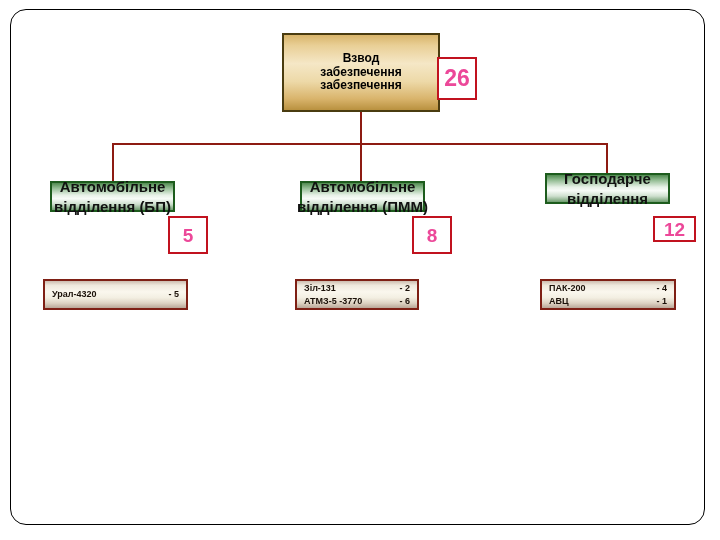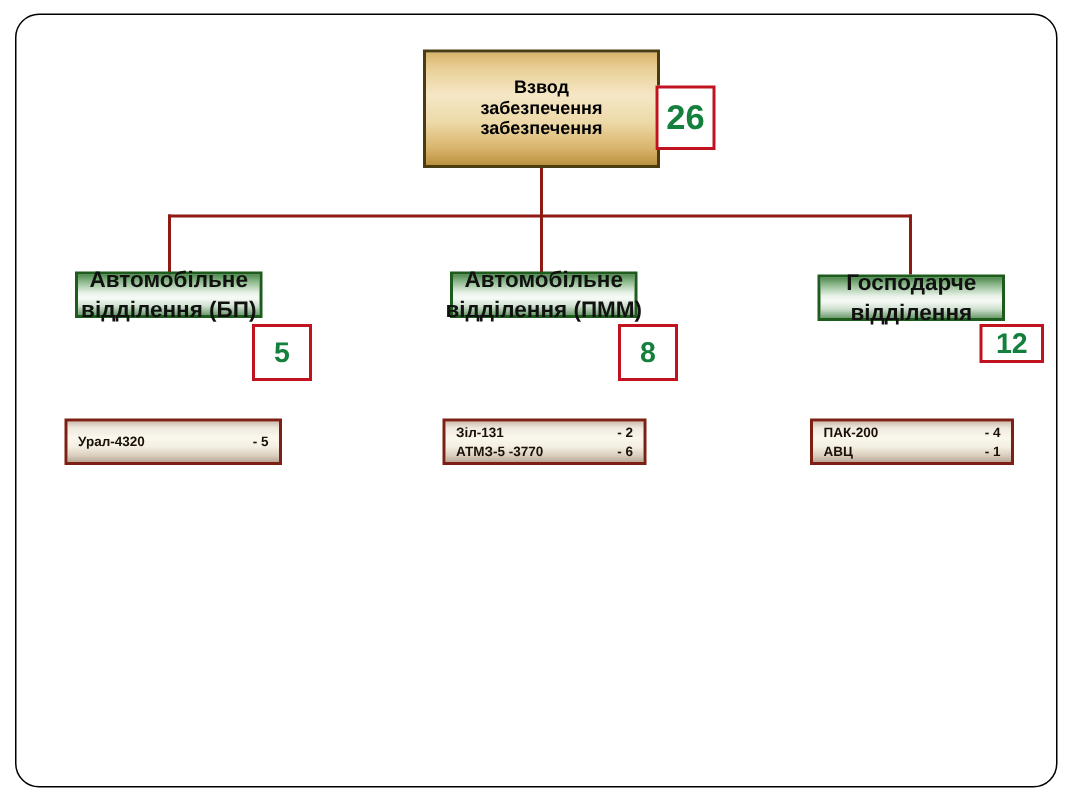--- a/index.html
+++ b/index.html
@@ -98,21 +98,21 @@
   }
   .eq-name { text-align: left; }
   .eq-qty  { text-align: right; padding-left: 14px; }
 
   
   .badge {
     position: absolute;
     box-sizing: border-box;
     border: 2px solid #c1121f;
     background: #ffffff;
-    color: #15803d;
+    color: #ec4899;
     font-weight: bold;
     display: flex;
     align-items: center;
     justify-content: center;
     line-height: 1;
   }
   .badge-top { font-size: 23px; }
   .badge-lvl2 { font-size: 19px; }
 </style>
 </head>
@@ -140,34 +140,34 @@
     <span class="ln">відділення (БП)</span>
   </div>
   <div class="badge badge-lvl2" style="left:168px; top:216px; width:40px; height:38px;">5</div>
 
   <div class="node node-unit" style="left:300px; top:181px; width:125px; height:31px;">
     <span class="ln">Автомобільне</span>
     <span class="ln">відділення (ПММ)</span>
   </div>
   <div class="badge badge-lvl2" style="left:412px; top:216px; width:40px; height:38px;">8</div>
 
-  <div class="node node-unit" style="left:545px; top:183px; width:125px; height:31px;">
+  <div class="node node-unit" style="left:545px; top:173px; width:125px; height:31px;">
     <span class="ln">Господарче</span>
     <span class="ln">відділення</span>
   </div>
   <div class="badge badge-lvl2" style="left:653px; top:216px; width:43px; height:26px;">12</div>
 
   <div class="node node-eq" style="left:43px; top:279px; width:145px; height:31px;">
     <div class="eq-row">
       <span class="eq-name">Урал-4320</span>
       <span class="eq-qty">- 5</span>
     </div>
   </div>
 
-  <div class="node node-eq" style="left:295px; top:279px; width:136px; height:31px;">
+  <div class="node node-eq" style="left:295px; top:279px; width:124px; height:31px;">
     <div class="eq-row">
       <span class="eq-name">Зіл-131</span>
       <span class="eq-qty">- 2</span>
     </div>
     <div class="eq-row">
       <span class="eq-name">АТМЗ-5 -3770</span>
       <span class="eq-qty">- 6</span>
     </div>
   </div>
 

